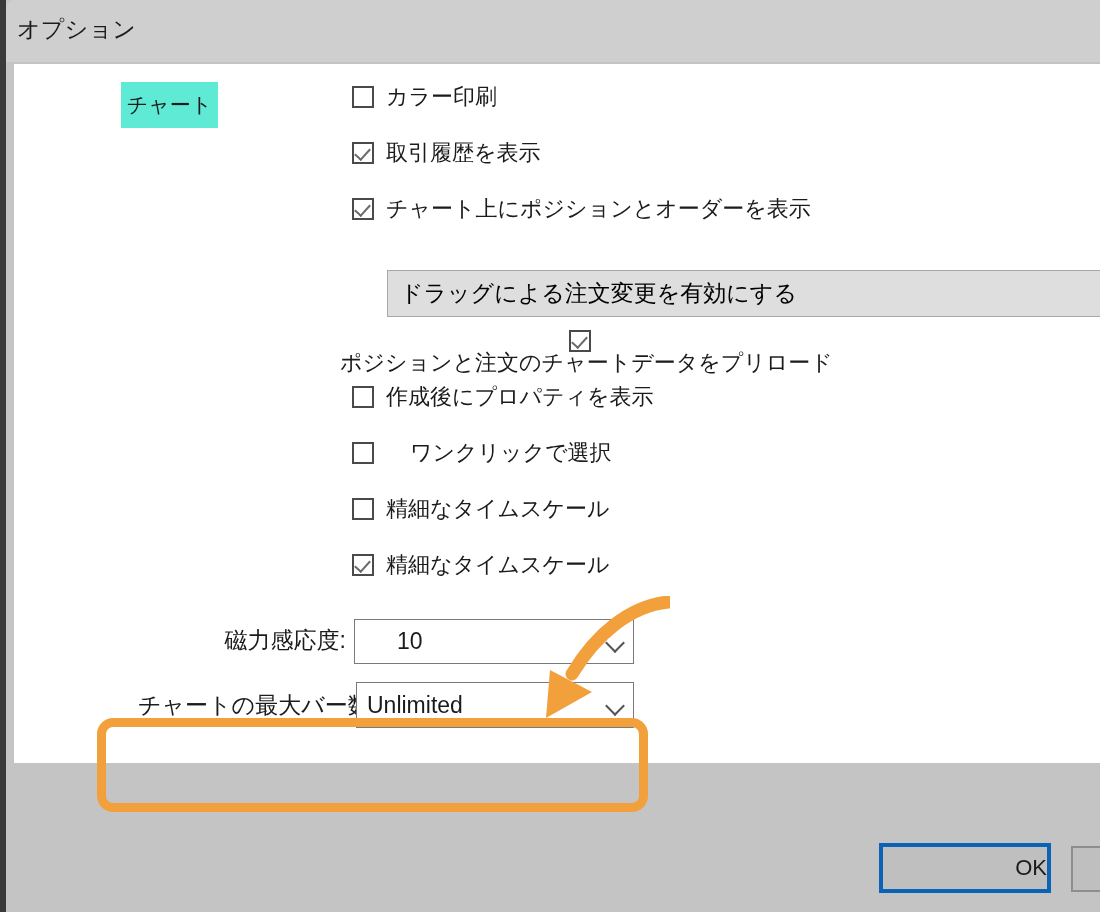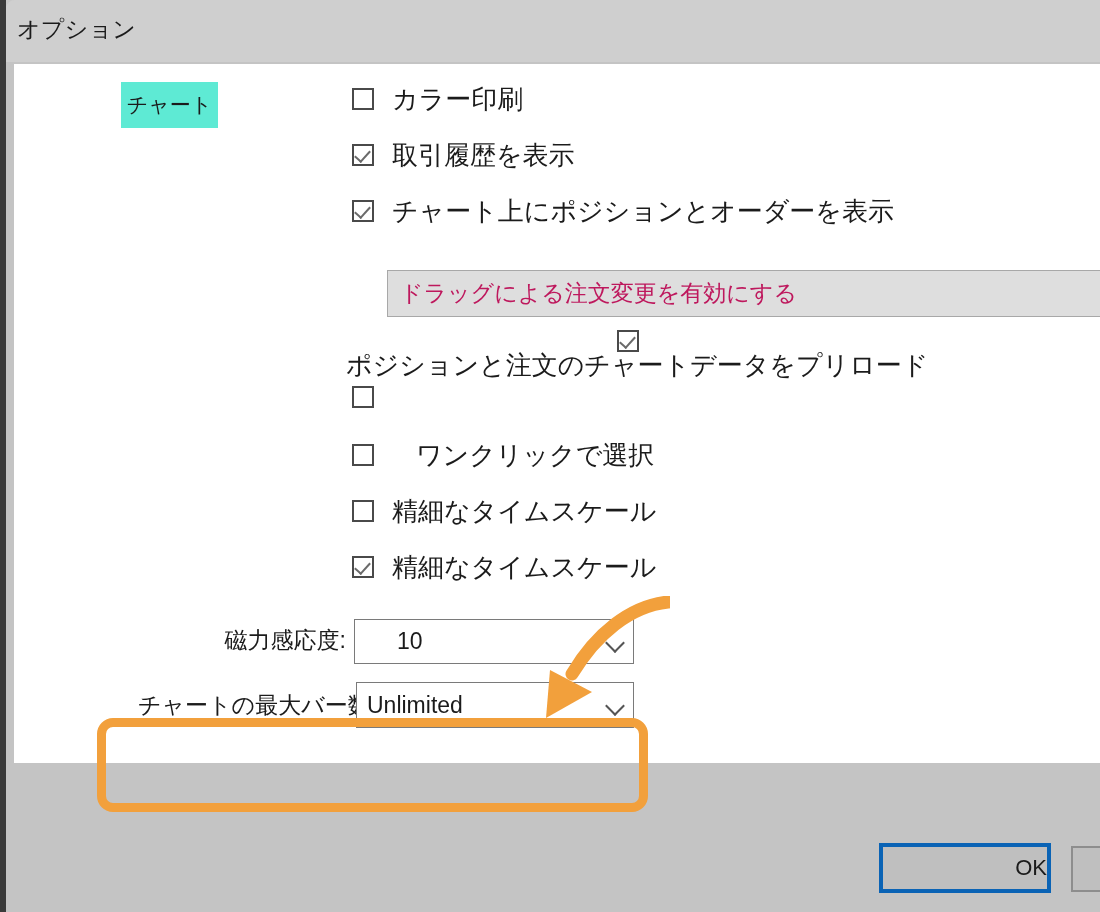--- a/index.html
+++ b/index.html
@@ -123,42 +123,42 @@
   .cbox.checked::after {
     content: "";
     position: absolute;
     left: 4px; top: 1px;
     width: 7px; height: 13px;
     border-right: 2.5px solid #6a6a6a;
     border-bottom: 2.5px solid #6a6a6a;
     transform: rotate(42deg);
   }
   .cb-label {
-    margin-left: 18px;
-    font-size: 26px;
+    margin-left: 12px;
+    font-size: 22px;
     color: #1b1b1b;
     line-height: 1;
   }
 
   
   #subopt-bar {
     position: absolute;
     left: 373px; top: 206px;   
     width: 727px;              
     height: 47px;
     background: #dedede;
     border: 1px solid #a8a8a8;
     box-sizing: border-box;
     display: flex;
     align-items: center;
   }
   #subopt-label {
     margin-left: 12px;
     font-size: 23px;
-    color: #be185d;
+    color: #000000;
     white-space: nowrap;
   }
 
   
   .field-label {
     position: absolute;
     font-size: 23px;
     color: #1b1b1b;
     white-space: nowrap;
     text-align: right;
@@ -311,20 +311,21 @@
         <div class="cb-row" style="left: 338px; top: 134px;">
           <span class="cbox checked"></span>
           <span class="cb-label">チャート上にポジションとオーダーを表示</span>
         </div>
         <div class="cb-row" style="left: 314px; top: 266px; flex-direction: column;">
           <span class="cbox checked"></span>
           <span class="cb-label">ポジションと注文のチャートデータをプリロード</span>
         </div>
         <div class="cb-row" style="left: 338px; top: 322px;">
           <span class="cbox"></span>
+          <span class="cb-label">作成後にプロパティを表示</span>
         </div>
         <div class="cb-row" style="left: 338px; top: 378px; gap: 24px;">
           <span class="cbox"></span>
           <span class="cb-label">ワンクリックで選択</span>
         </div>
         <div class="cb-row" style="left: 338px; top: 434px;">
           <span class="cbox"></span>
           <span class="cb-label">精細なタイムスケール</span>
         </div>
         <div class="cb-row" style="left: 338px; top: 490px;">

